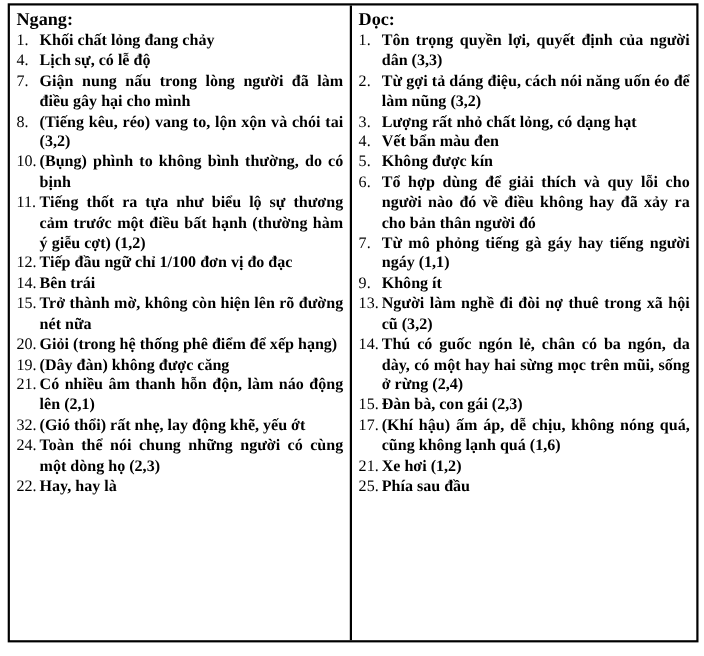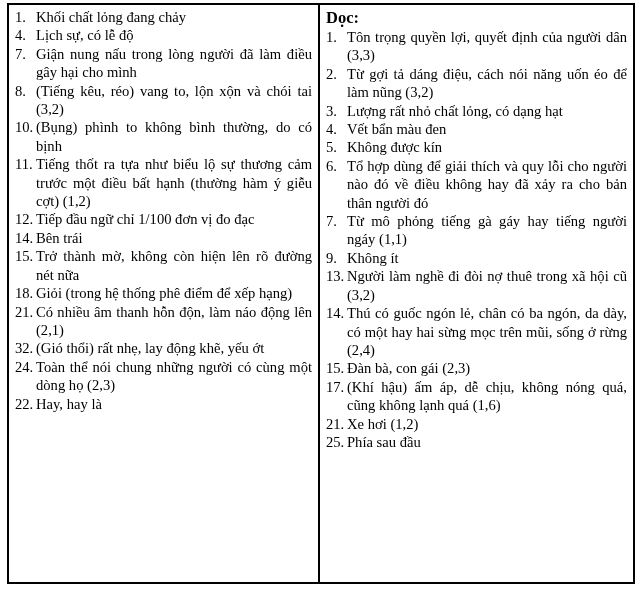--- a/index.html
+++ b/index.html
@@ -51,28 +51,30 @@
   .clue .num {
     flex: 0 0 23px;
     padding-left: 2px;
     box-sizing: border-box;
     white-space: nowrap;
   }
   .clue .txt {
     flex: 1 1 auto;
     text-align: justify;
     padding-right: 1px;
+    font-weight: bold;
   }
 </style>
 </head>
 <body>
 
 <div class="sheet">
 
   <div class="col left">
+    <div class="col-title">Ngang:</div>
 
       <div class="clue">
         <span class="num">1.</span>
         <span class="txt">Khối chất lỏng đang chảy</span>
       </div>
 
       <div class="clue">
         <span class="num">4.</span>
         <span class="txt">Lịch sự, có lễ độ</span>
       </div>
@@ -107,24 +109,28 @@
         <span class="txt">Bên trái</span>
       </div>
 
       <div class="clue">
         <span class="num">15.</span>
         <span class="txt">Trở thành mờ, không còn hiện lên rõ đường nét nữa</span>
       </div>
 
 
       <div class="clue">
-        <span class="num">18.</span>
+        <span class="num">20.</span>
         <span class="txt">Giỏi (trong hệ thống phê điểm để xếp hạng)</span>
       </div>
 
+      <div class="clue">
+        <span class="num">19.</span>
+        <span class="txt">(Dây đàn) không được căng</span>
+      </div>
 
       <div class="clue">
         <span class="num">21.</span>
         <span class="txt">Có nhiều âm thanh hỗn độn, làm náo động lên (2,1)</span>
       </div>
 
       <div class="clue">
         <span class="num">32.</span>
         <span class="txt">(Gió thổi) rất nhẹ, lay động khẽ, yếu ớt</span>
       </div>

